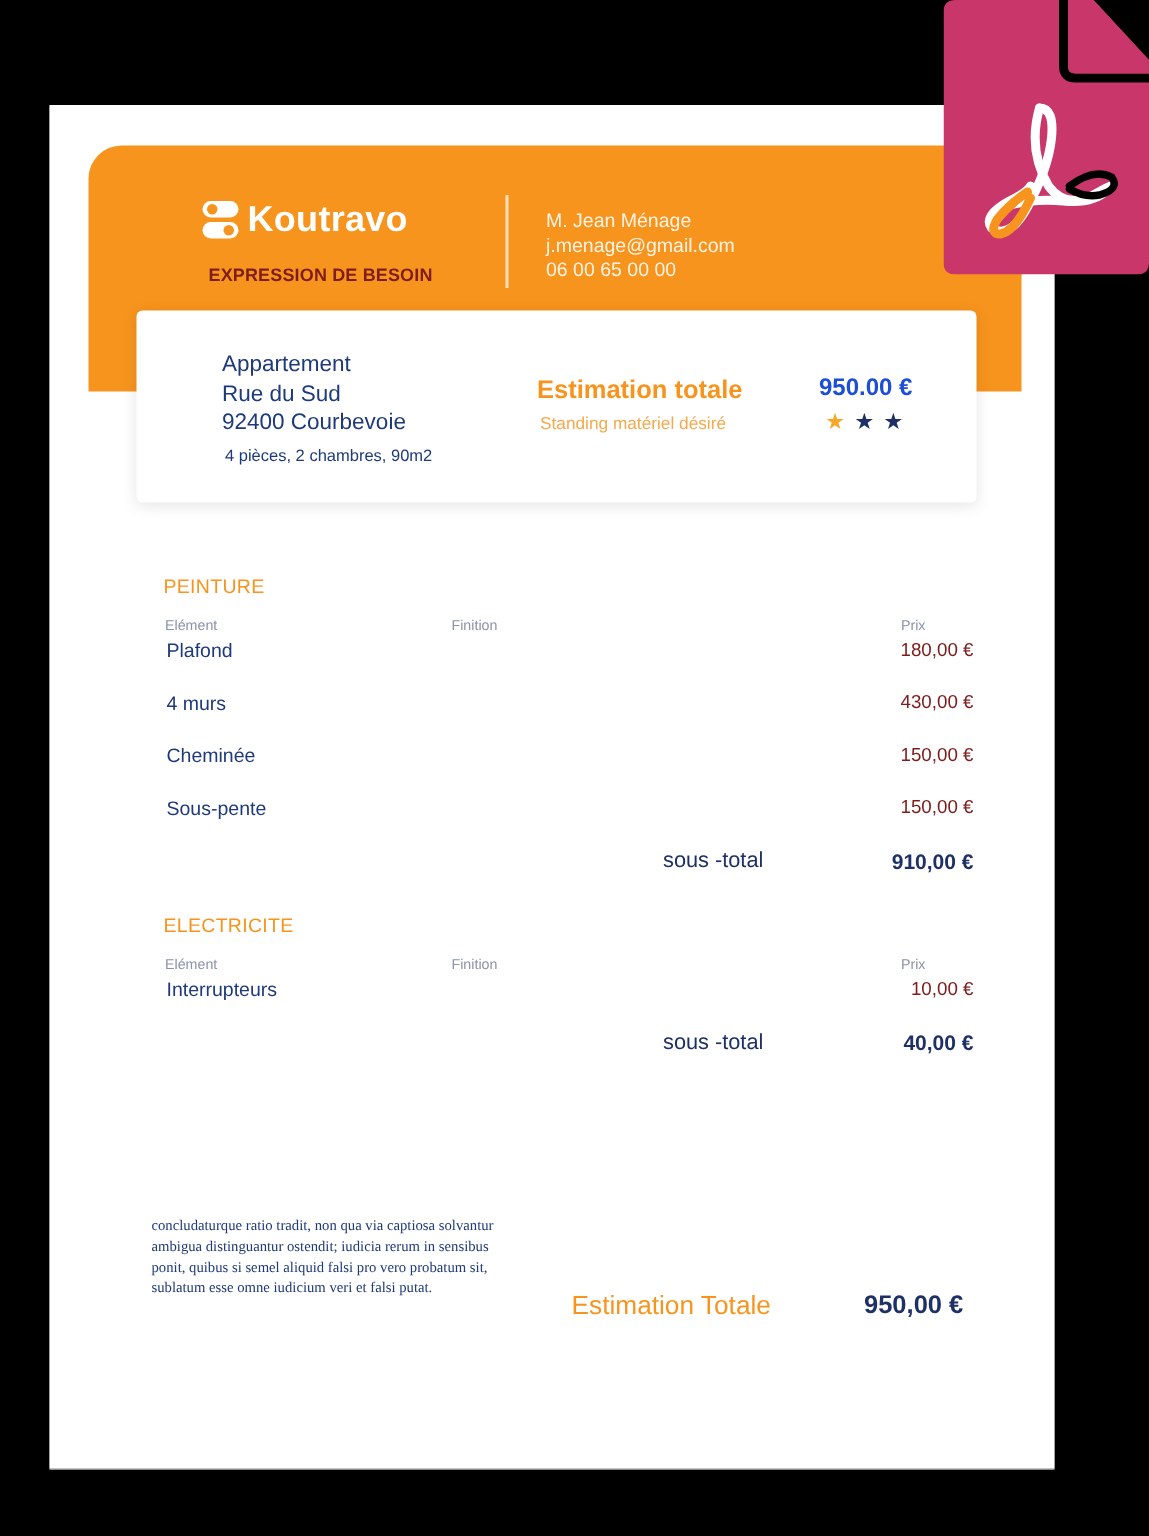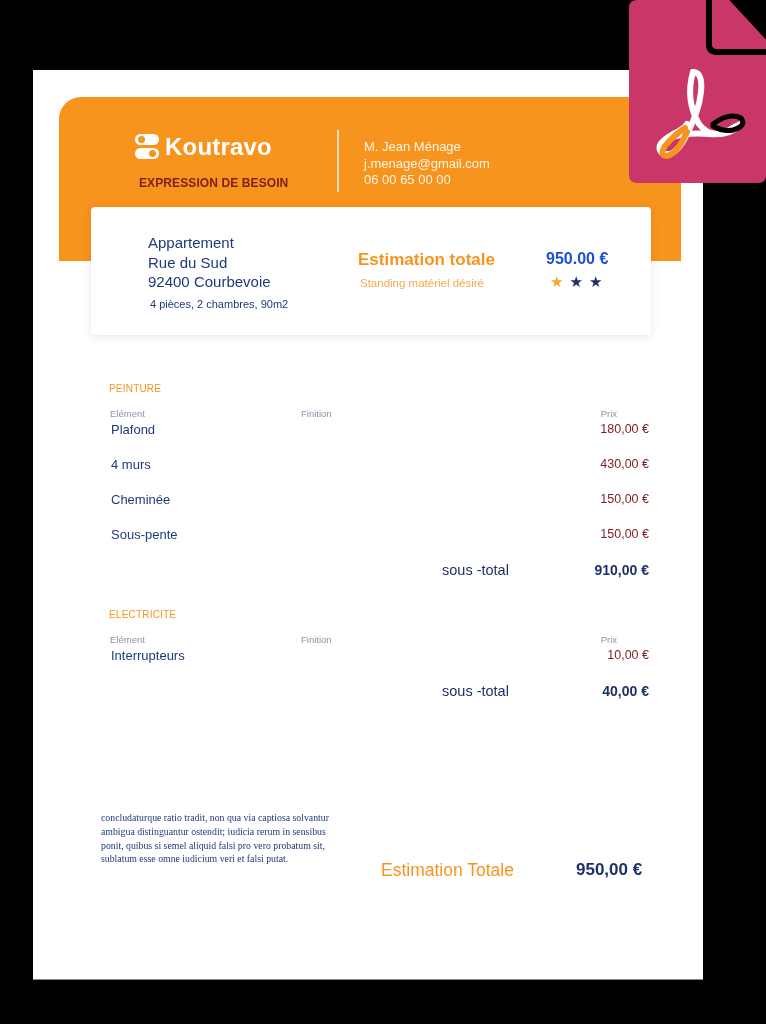--- a/index.html
+++ b/index.html
@@ -44,21 +44,21 @@
     .address { position: absolute; left: 37px; top: 26px; color: #1e3a7a; font-size: 15px; line-height: 19.5px; margin-left: 20px; }
     .address .details { font-size: 11px; color: #1e3a7a; margin-top: 3px; margin-left: 2px; }
     .estimate-label { position: absolute; left: 267px; top: 43px; color: #f7941d; font-size: 17px; font-weight: bold; }
     .estimate-sub { position: absolute; left: 269px; top: 70px; color: #f7a84a; font-size: 11.5px; }
     .estimate-amount { position: absolute; left: 455px; top: 43px; color: #1d4ed8; font-size: 16px; font-weight: bold; }
     .stars { position: absolute; left: 459px; top: 67px; display: flex; gap: 6px; font-size: 15px; line-height: 16px; }
     .star.filled { color: #f7a828; }
     .star.navy { color: #1e3066; }
 
     .section { position: absolute; left: 76px; width: 540px; }
-    .section-title { color: #f7941d; font-size: 10px; font-weight: normal; letter-spacing: 0.2px; }
+    .section-title { color: #f7941d; font-size: 13px; font-weight: normal; letter-spacing: 0.2px; }
     .col-headers { position: relative; height: 14px; margin-top: 14px; font-size: 9.5px; color: #8a93a8; }
     .col-headers span { position: absolute; top: 0; }
     .col-element { left: 1px; }
     .col-finition { left: 192px; }
     .col-prix { right: 32px; }
     .row { position: relative; height: 35px; color: #1e3a7a; }
     .row .name { position: absolute; left: 2px; top: 0; font-size: 13px; text-align: center; }
     .row .price { position: absolute; right: 0; top: 0; font-size: 12.5px; color: #7f1d1d; }
     .subtotal { position: relative; height: 30px; color: #1e3066; }
     .subtotal .label { position: absolute; left: 333px; top: 0; font-size: 14.5px; }

